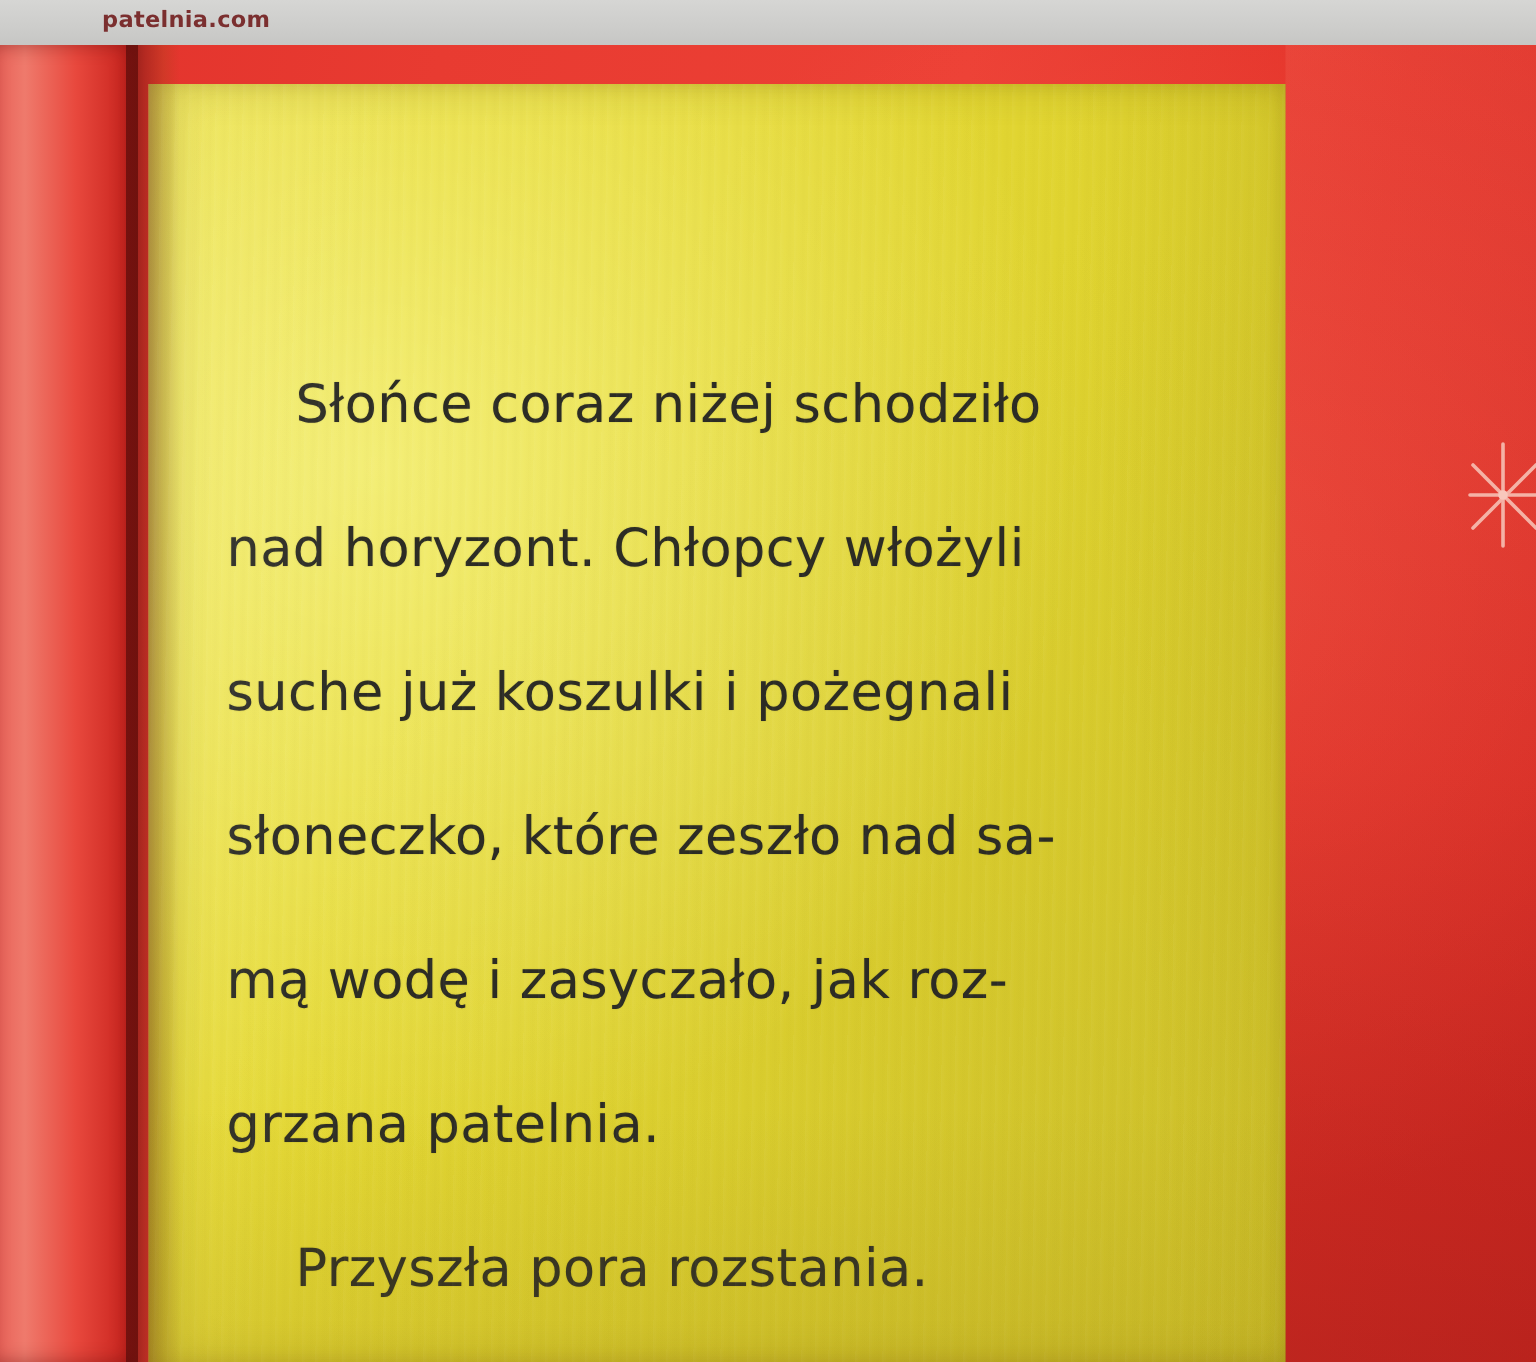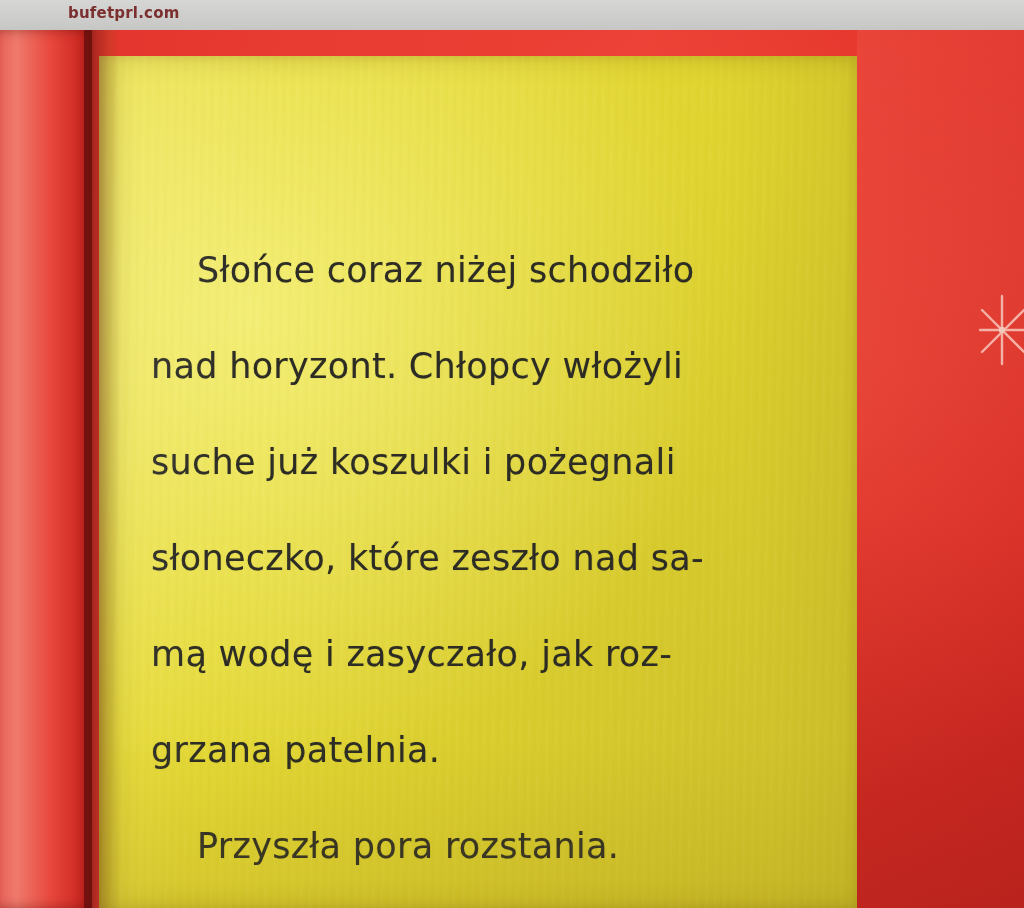--- a/index.html
+++ b/index.html
@@ -159,16 +159,16 @@
     <g stroke="#f6b9ad" stroke-width="2.4" stroke-linecap="round" opacity="0.95">
       <line x1="18" y1="40" x2="74" y2="40"></line>
       <line x1="40" y1="6" x2="40" y2="74"></line>
       <line x1="20" y1="20" x2="62" y2="62"></line>
       <line x1="62" y1="20" x2="20" y2="62"></line>
     </g>
     <circle cx="40" cy="40" r="3.2" fill="#f8c7bc"></circle>
   </svg>
 
   <div id="top-strip">
-    <div id="watermark">bufetprl.com</div>
+    <div id="watermark">patelnia.com</div>
   </div>
 
 </div>
 
 </body></html>

